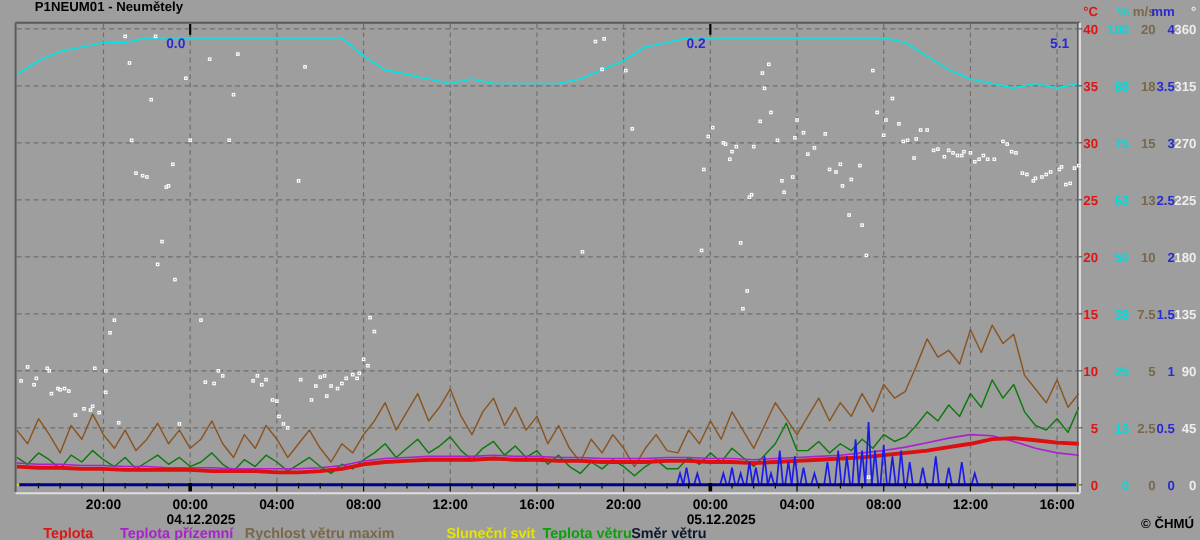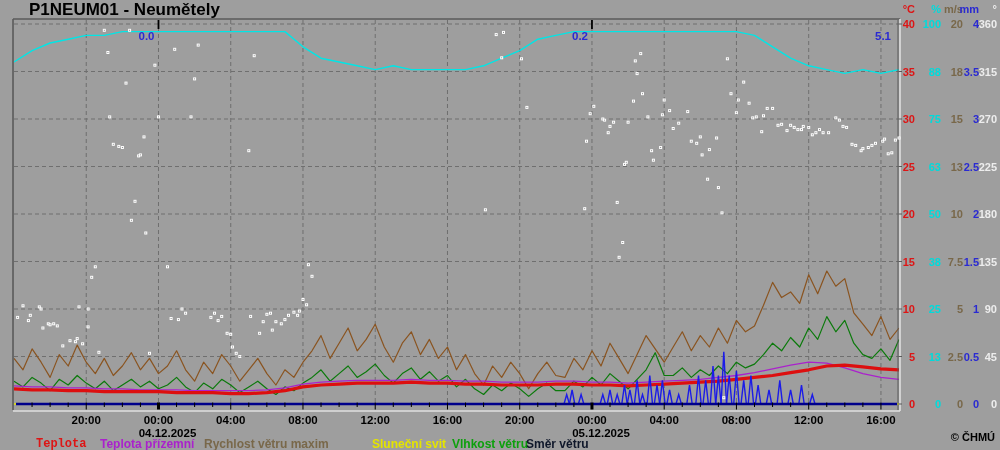--- a/index.html
+++ b/index.html
@@ -4,21 +4,21 @@
 <style>
   html,body{margin:0;padding:0;}
   body{
     width:1000px;height:450px;position:relative;overflow:hidden;
     background:#9e9e9e;
     font-family:"Liberation Sans","DejaVu Sans",sans-serif;
     -webkit-font-smoothing:none;
   }
   .title{
     position:absolute;left:29px;top:0px;
-    font-size:17px;font-weight:bold;color:#000;
+    font-size:11px;font-weight:bold;color:#000;
   }
   .copyright{
     position:absolute;right:5px;top:431px;
     font-size:11px;font-weight:bold;color:#000;
   }
   .legend{
     position:absolute;left:0;top:437px;width:1000px;height:13px;
     font-size:12px;font-weight:bold;white-space:nowrap;
   }
   .legend span{position:absolute;top:0;}
@@ -559,23 +559,23 @@
       <text font-family="&quot;Liberation Sans&quot;,&quot;DejaVu Sans&quot;,sans-serif" font-weight="bold" x="664.2" y="424" text-anchor="middle" fill="#000" font-size="11.5px">04:00</text>
       <text font-family="&quot;Liberation Sans&quot;,&quot;DejaVu Sans&quot;,sans-serif" font-weight="bold" x="736.4" y="424" text-anchor="middle" fill="#000" font-size="11.5px">08:00</text>
       <text font-family="&quot;Liberation Sans&quot;,&quot;DejaVu Sans&quot;,sans-serif" font-weight="bold" x="808.7" y="424" text-anchor="middle" fill="#000" font-size="11.5px">12:00</text>
       <text font-family="&quot;Liberation Sans&quot;,&quot;DejaVu Sans&quot;,sans-serif" font-weight="bold" x="880.9" y="424" text-anchor="middle" fill="#000" font-size="11.5px">16:00</text>
       <text font-family="&quot;Liberation Sans&quot;,&quot;DejaVu Sans&quot;,sans-serif" font-weight="bold" x="167.5" y="437" text-anchor="middle" fill="#000" font-size="11.5px">04.12.2025</text>
       <text font-family="&quot;Liberation Sans&quot;,&quot;DejaVu Sans&quot;,sans-serif" font-weight="bold" x="601.0" y="437" text-anchor="middle" fill="#000" font-size="11.5px">05.12.2025</text>
     </g>
   </svg>
 
 <div class="legend">
-    <span style="left: 36px; color: rgb(221, 21, 21); font-family: Liberation Mono, monospace;">Teplota</span>
+    <span style="left: 36px; color: rgb(221, 21, 21);">Teplota</span>
     <span style="left: 100px; color: rgb(170, 34, 204);">Teplota přízemní</span>
     <span style="left: 170px; color: rgb(121, 104, 74); margin-left: 34px;">Rychlost větru maxim</span>
     <span style="left: 278px; color: rgb(0, 219, 219); margin-top: 48px;">Vlhkost vzduchu</span>
     <span style="left: 372px; color: rgb(228, 228, 0);">Sluneční svit</span>
-    <span style="left: 452px; color: rgb(12, 160, 12);">Vlhkost větru</span>
+    <span style="left: 452px; color: rgb(12, 160, 12);">Teplota větru</span>
     <span style="left: 526px; color: #0f172a;">Směr větru</span>
     <span style="left: 600px; color: rgb(42, 42, 238); margin-top: 26px;">Srážky</span>
   </div>
 
 <div class="copyright">© ČHMÚ</div>
 
 </body></html>

